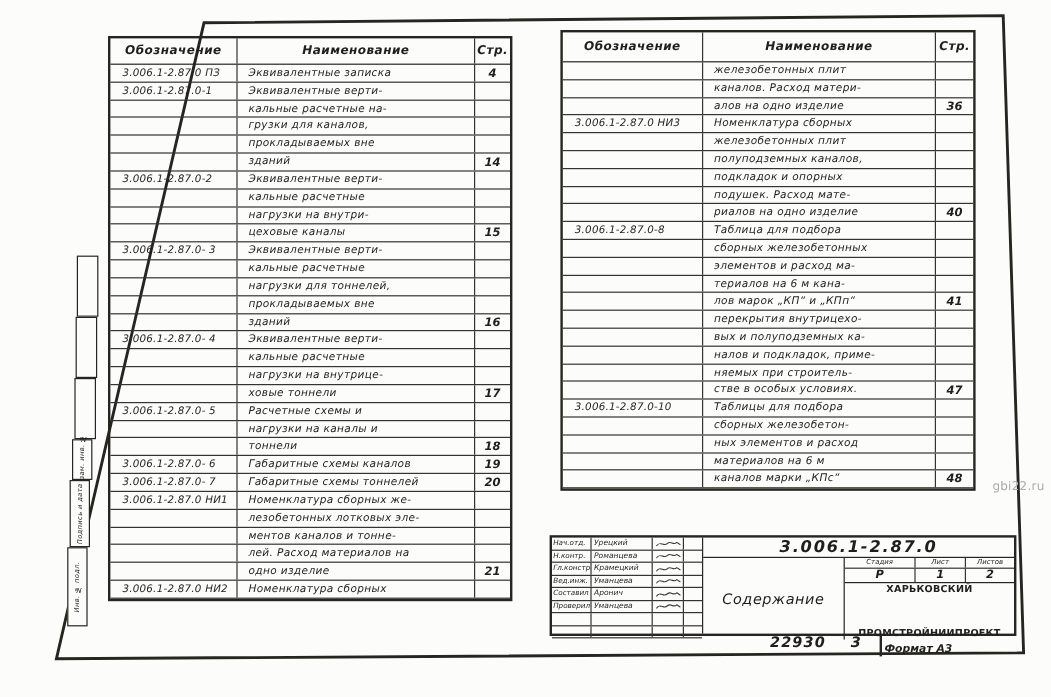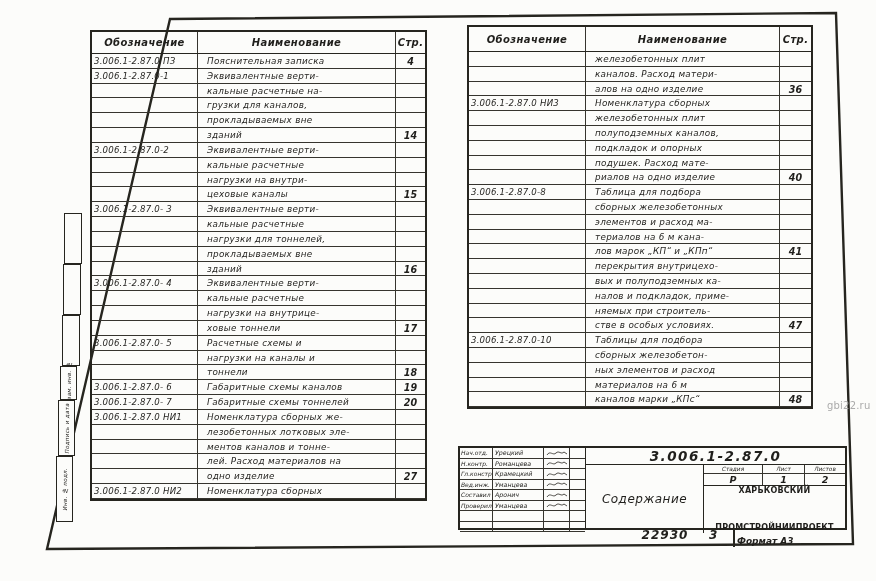--- a/index.html
+++ b/index.html
@@ -12,21 +12,21 @@
   .thead,.trow{display:grid;box-sizing:border-box;}
   .thead{border-bottom:1.6px solid #26251f;font-style:italic;font-weight:bold;}
   .thead > div{display:flex;align-items:center;justify-content:center;font-size:10px;letter-spacing:.4px;}
   .trow{border-bottom:1px solid #36342e;font-style:italic;}
   .trow > div{line-height:13.6px;white-space:nowrap;overflow:hidden;}
   .lt .thead,.lt .trow{grid-template-columns:106px 1fr 29px;}
   .rt .thead,.rt .trow{grid-template-columns:117px 1fr 31px;}
   .lt .thead{height:22px;} .lt .trow{height:14.83px;}
   .rt .thead{height:25px;} .rt .trow{height:14.8px;}
   .h-des,.h-name,.c-des,.c-name{border-right:1px solid #36342e;}
-  .c-des{font-size:8.6px;padding:1px 1px 0 2px;letter-spacing:.2px;}
+  .c-des{font-size:8.6px;padding:1px 1px 0 10px;letter-spacing:.2px;}
   .c-name{font-size:8.8px;padding:1px 2px 0 9px;letter-spacing:.3px;}
   .c-page{font-size:9.6px;font-weight:bold;text-align:center;padding-top:1px;}
 
   
   .tblock{position:absolute;left:458px;top:446px;width:389px;height:84px;border:2px solid #26251f;
           box-sizing:border-box;display:flex;font-style:italic;}
   .sig{width:126px;border-right:1.4px solid #26251f;box-sizing:border-box;}
   .sig-row{display:grid;grid-template-columns:33px 51px 26px 1fr;height:10.5px;
            border-bottom:1px solid #36342e;box-sizing:border-box;}
   .sig-row > div{border-right:1px solid #36342e;overflow:hidden;white-space:nowrap;box-sizing:border-box;}
@@ -87,21 +87,21 @@
 
   <div class="tbl lt" style="left:90px;top:30px;width:337px;">
     <div class="thead">
       <div class="h-des">Обозначение</div>
       <div class="h-name">Наименование</div>
       <div class="h-page">Стр.</div>
     </div>
     <div id="lt-body">
         <div class="trow">
           <div class="c-des">3.006.1-2.87.0 ПЗ</div>
-          <div class="c-name">Пояснительная записка</div>
+          <div class="c-name">Эквивалентные записка</div>
           <div class="c-page">4</div>
         </div>
         <div class="trow">
           <div class="c-des">3.006.1-2.87.0-1</div>
           <div class="c-name">Эквивалентные верти-</div>
           <div class="c-page"></div>
         </div>
         <div class="trow">
           <div class="c-des"></div>
           <div class="c-name">кальные расчетные на-</div>
@@ -228,21 +228,21 @@
           <div class="c-page"></div>
         </div>
         <div class="trow">
           <div class="c-des"></div>
           <div class="c-name">лей. Расход  материалов  на</div>
           <div class="c-page"></div>
         </div>
         <div class="trow">
           <div class="c-des"></div>
           <div class="c-name">одно  изделие</div>
-          <div class="c-page">27</div>
+          <div class="c-page">21</div>
         </div>
         <div class="trow">
           <div class="c-des">3.006.1-2.87.0 НИ2</div>
           <div class="c-name">Номенклатура  сборных</div>
           <div class="c-page"></div>
         </div>
       </div>
   </div>
 
   <div class="tbl rt" style="left:467px;top:25px;width:346px;">

